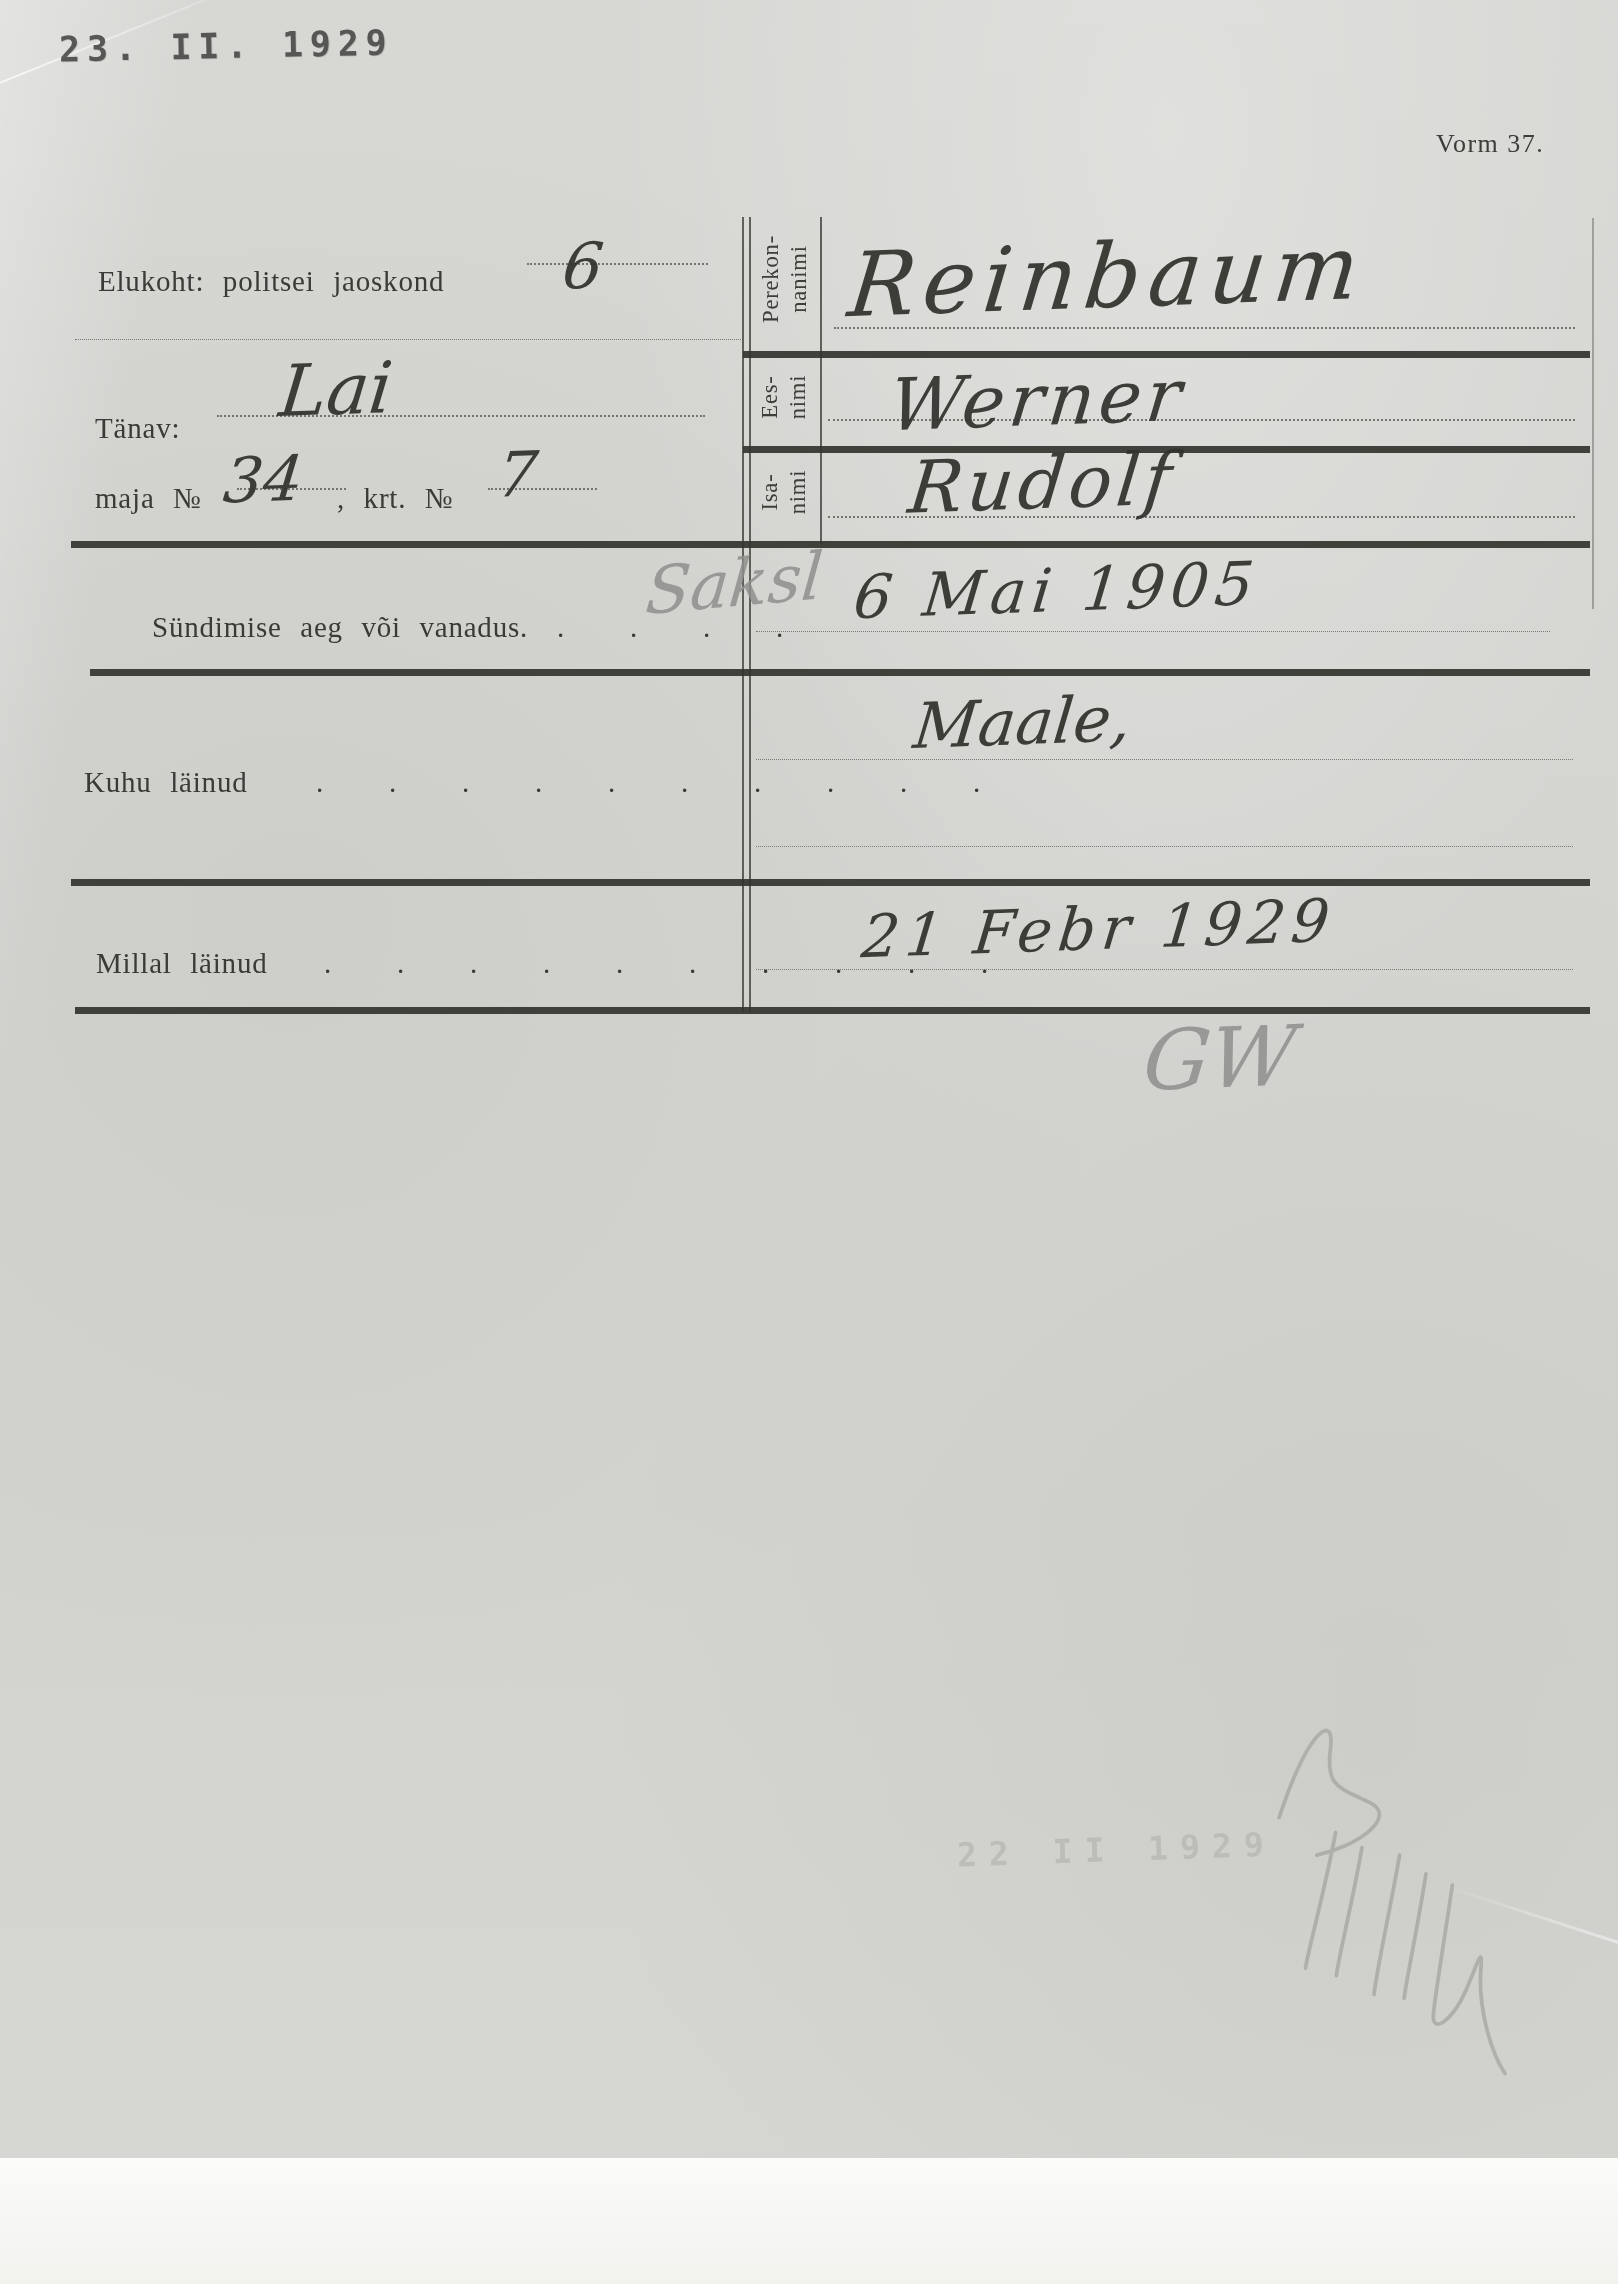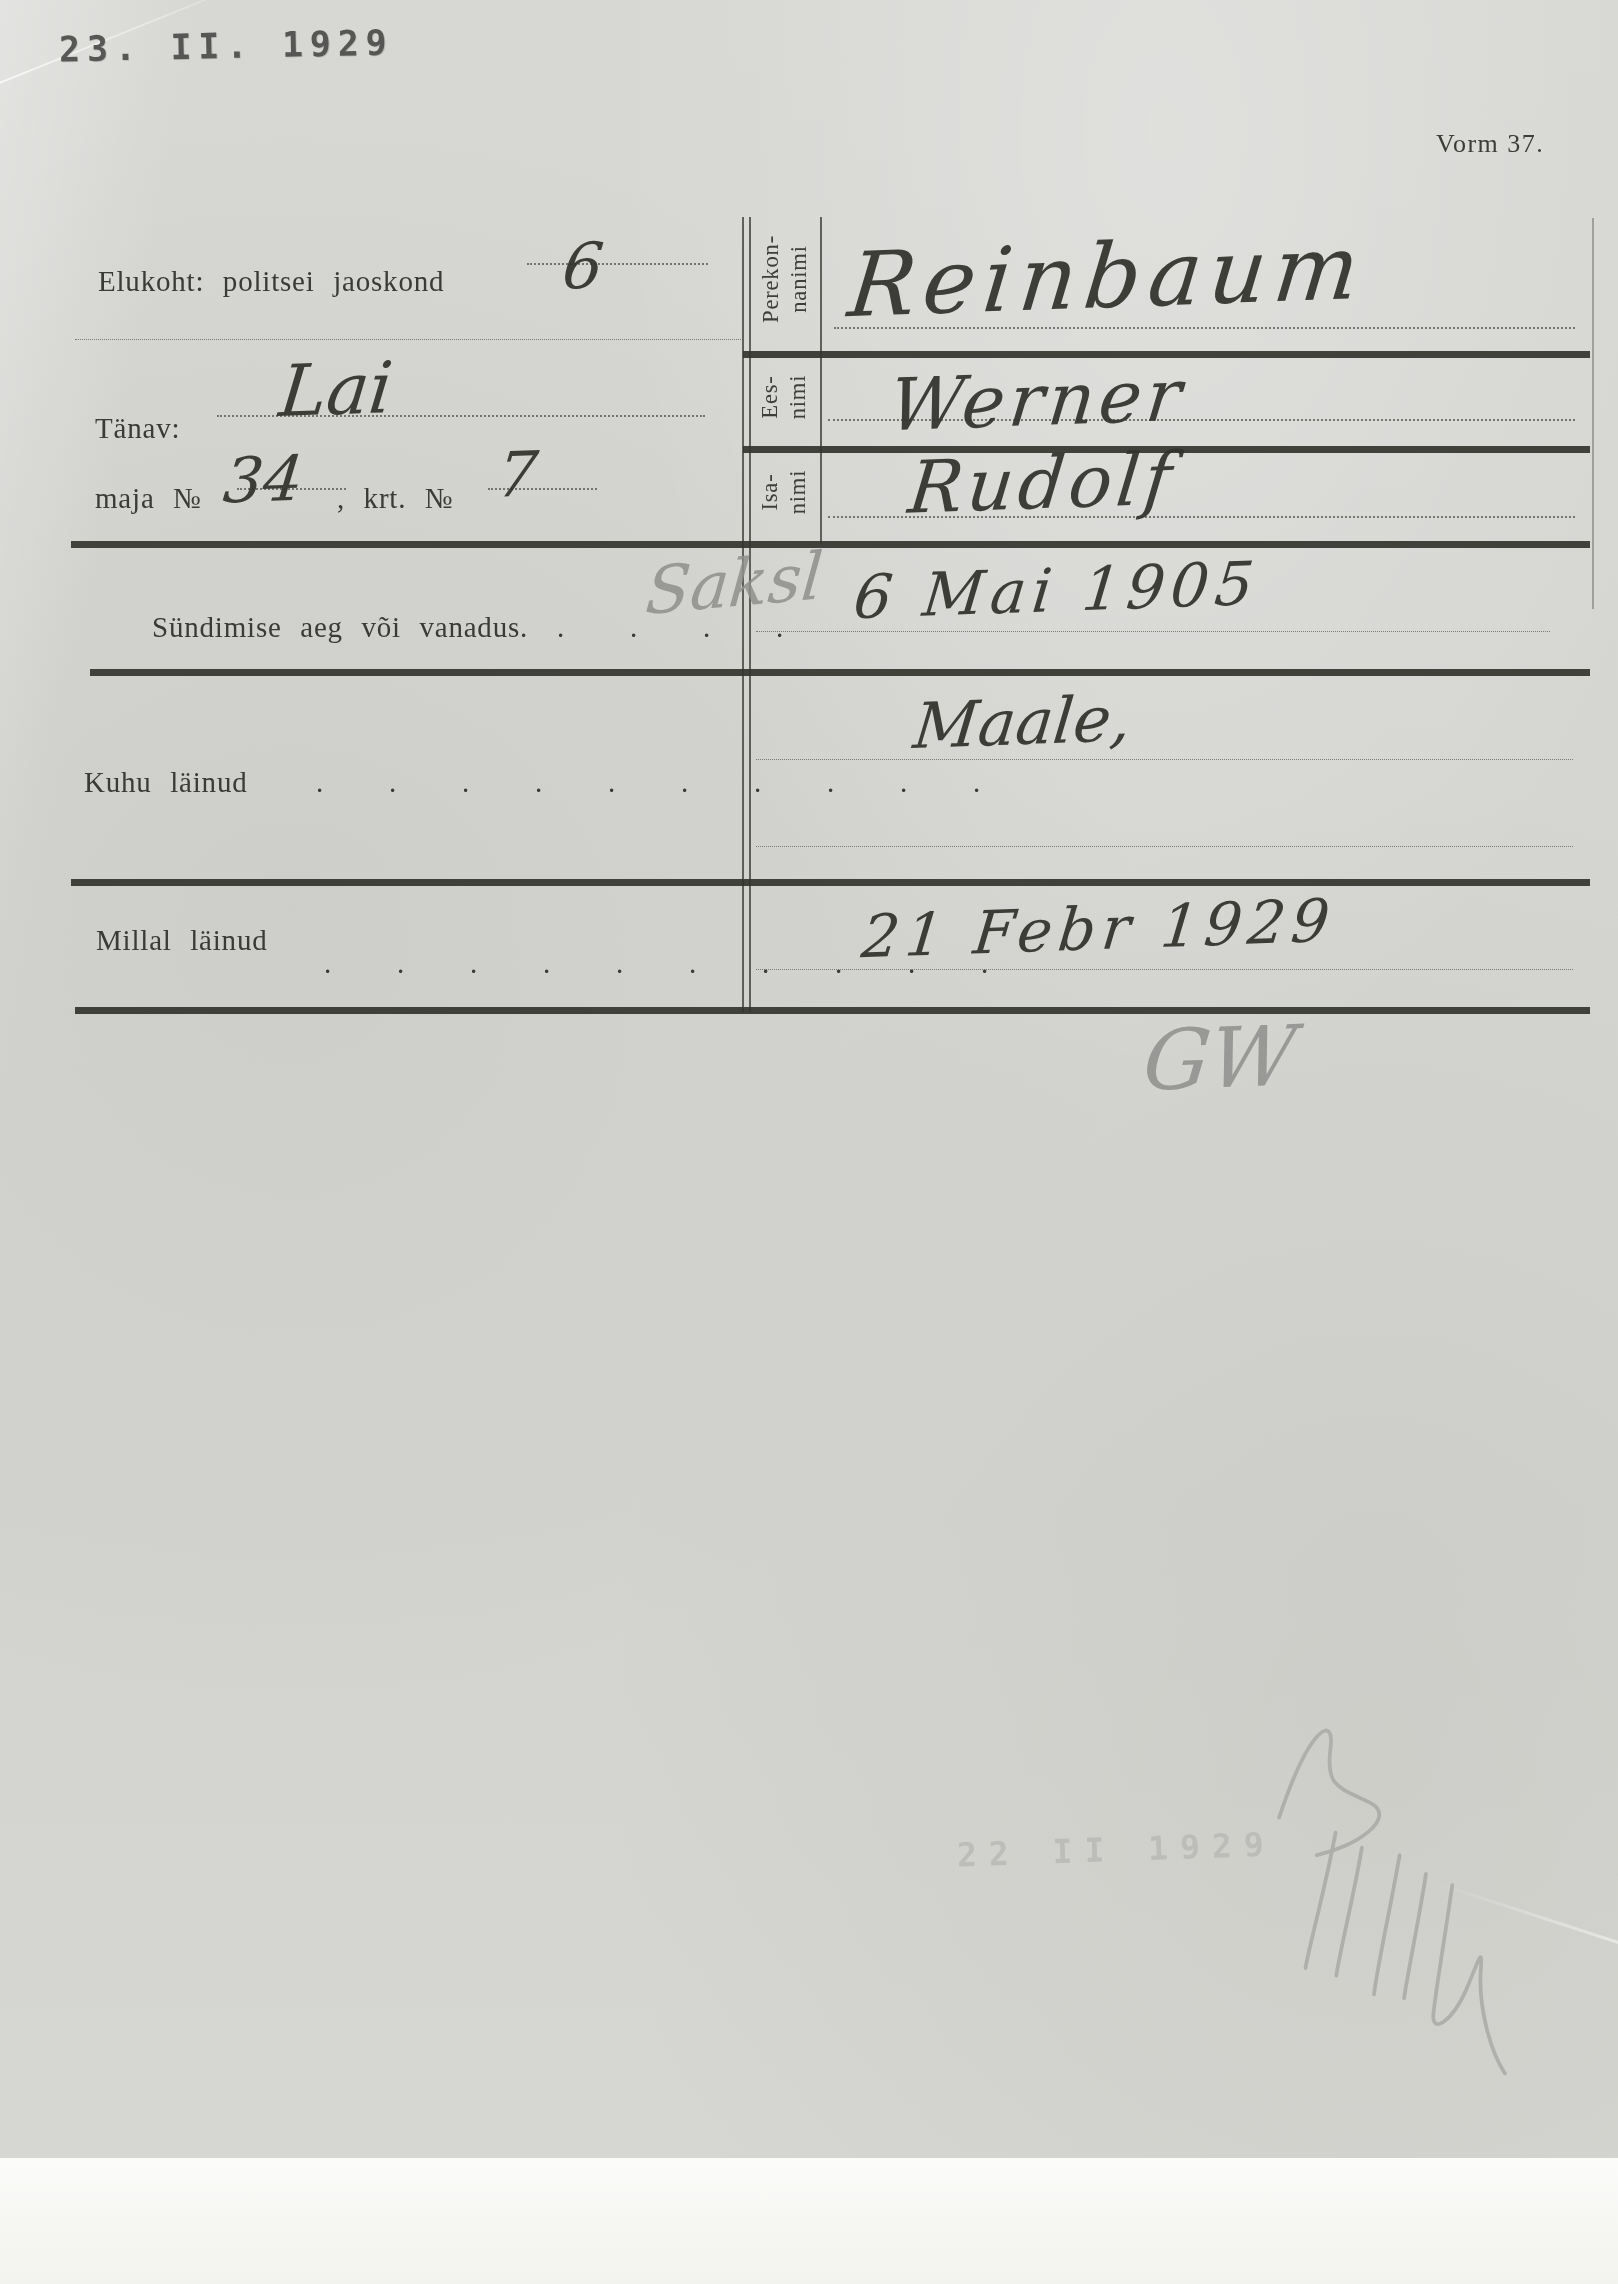--- a/index.html
+++ b/index.html
@@ -79,21 +79,21 @@
     <div class="dotline" style="left:237px;top:488px;width:109px;"></div>
     <div class="plabel" style="left:337px;top:482px;">, krt. №</div>
     <div class="dotline" style="left:488px;top:488px;width:109px;"></div>
 
     <div class="plabel" style="left:108px;top:611px;margin-left:44px;">Sündimise aeg või vanadus.</div>
     <div class="plabel dots" style="left:557px;top:611px;">. . . .</div>
 
     <div class="plabel" style="left:84px;top:766px;">Kuhu läinud</div>
     <div class="plabel dots" style="left:316px;top:766px;">. . . . . . . . . .</div>
 
-    <div class="plabel" style="left:96px;top:924px;">Millal läinud</div>
+    <div class="plabel" style="left:96px;top:947px;">Millal läinud</div>
     <div class="plabel dots" style="left:324px;top:947px;">. . . . . . . . . .</div>
 
     <div class="vline" style="left:742px;top:217px;height:795px;"></div>
     <div class="vline" style="left:749px;top:217px;height:795px;"></div>
     <div class="vline" style="left:820px;top:217px;height:327px;"></div>
 
     <div class="rule" style="left:743px;top:351px;width:847px;"></div>
     <div class="rule" style="left:743px;top:446px;width:847px;"></div>
     <div class="rule" style="left:71px;top:541px;width:1519px;"></div>
     <div class="rule" style="left:90px;top:669px;width:1500px;"></div>

